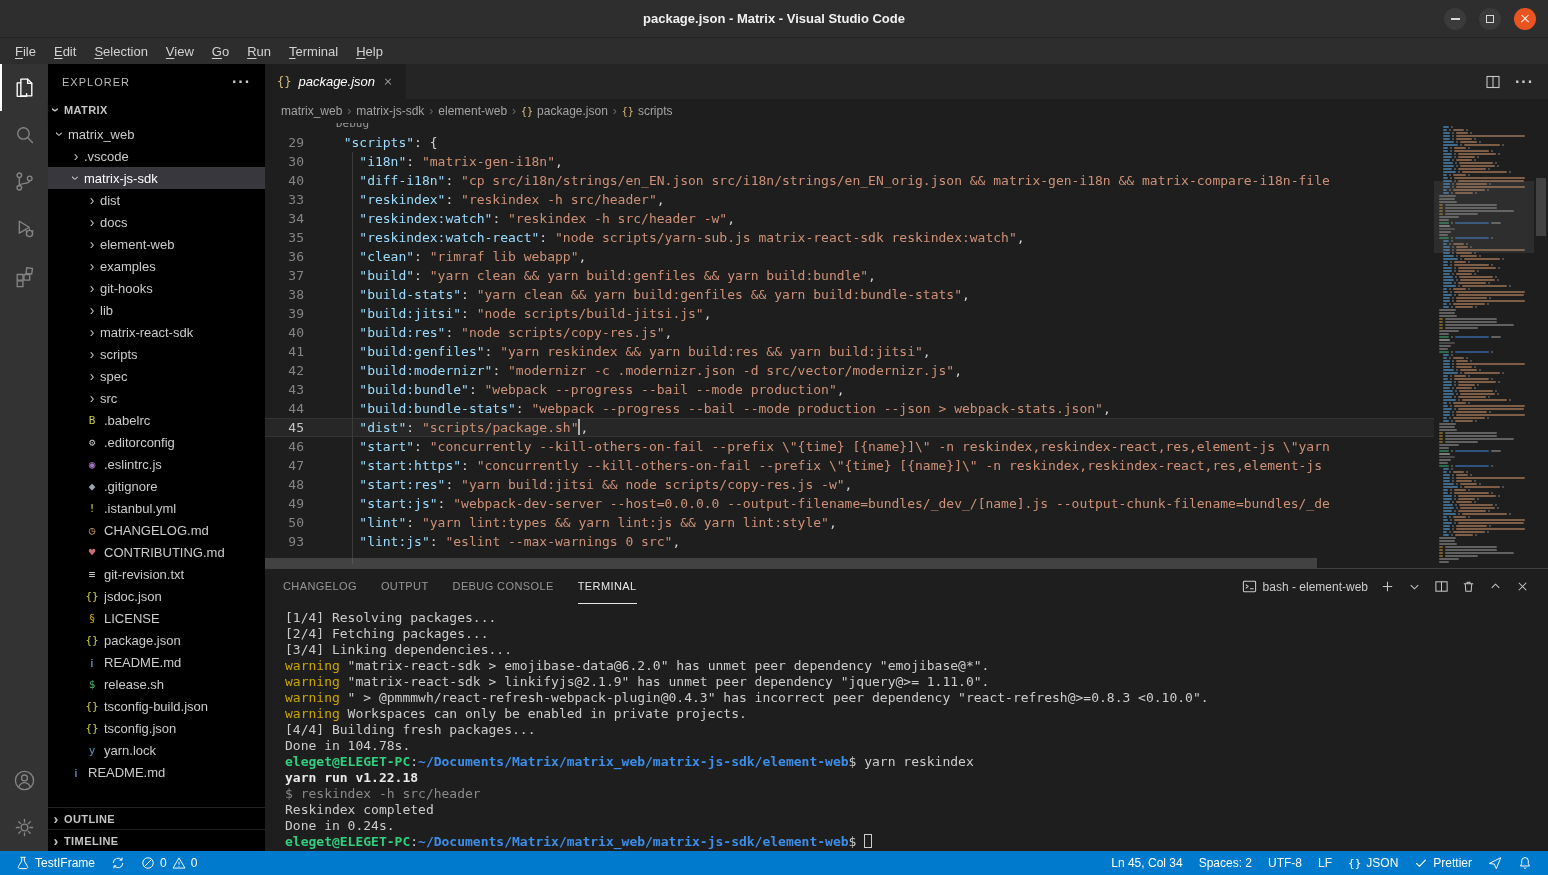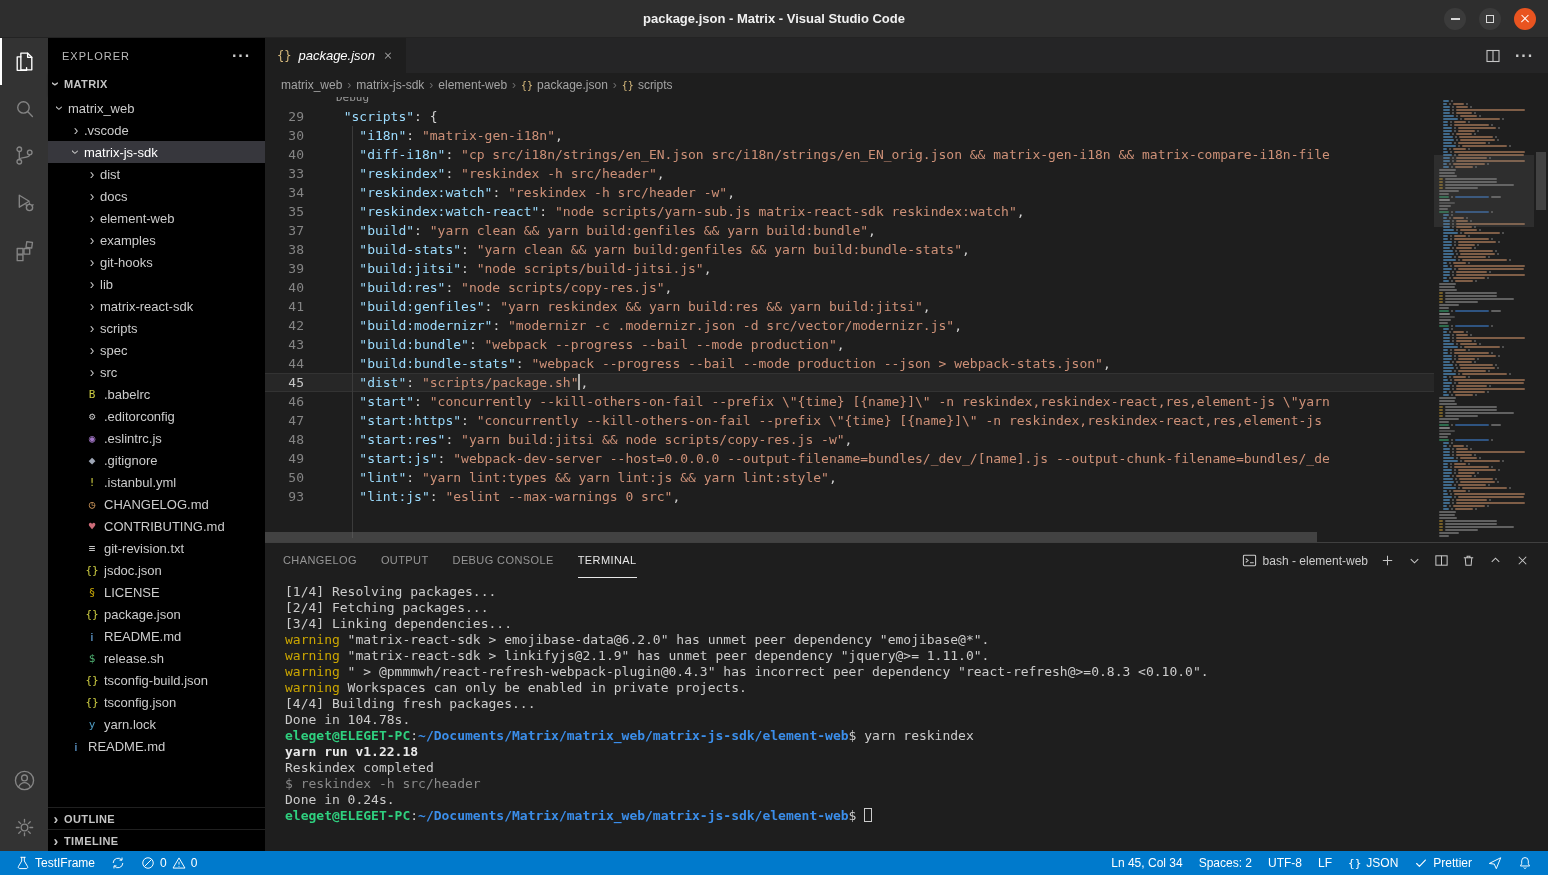--- a/index.html
+++ b/index.html
@@ -126,20 +126,30 @@
         </div>
       <div class="win-btn">
           <span class="glyph-max"></span>
         </div>
       <div class="win-btn ctl-close" style="background: rgb(233, 84, 32);">
           <span class="x-icon x-white"></span>
         </div>
     </div>
   </div>
 
+  <div class="menubar" id="menubar">
+      <span class="menu-item">File</span>
+      <span class="menu-item">Edit</span>
+      <span class="menu-item">Selection</span>
+      <span class="menu-item">View</span>
+      <span class="menu-item">Go</span>
+      <span class="menu-item">Run</span>
+      <span class="menu-item">Terminal</span>
+      <span class="menu-item">Help</span>
+    </div>
 
   <div class="main">
 
     <div class="activitybar">
       <div class="act-icon active">
         <svg width="25" height="25" viewBox="0 0 24 24">
             <path d="M8.5 4h6.5l4 4v12h-10.5z"></path>
             <path d="M15 4v4h4"></path>
             <path d="M8.5 7.5H5v13h9v-2.5"></path>
           </svg>
@@ -394,20 +404,24 @@
               </div>
               <div class="code-line">
                 <span class="gutter">34</span>
                 <span class="content"><span class="t-p">    </span><span class="t-k">"reskindex:watch"</span><span class="t-p">: </span><span class="t-s">"reskindex -h src/header -w"</span><span class="t-p">,</span></span>
               </div>
               <div class="code-line">
                 <span class="gutter">35</span>
                 <span class="content"><span class="t-p">    </span><span class="t-k">"reskindex:watch-react"</span><span class="t-p">: </span><span class="t-s">"node scripts/yarn-sub.js matrix-react-sdk reskindex:watch"</span><span class="t-p">,</span></span>
               </div>
               <div class="code-line">
+                <span class="gutter">36</span>
+                <span class="content"><span class="t-p">    </span><span class="t-k">"clean"</span><span class="t-p">: </span><span class="t-s">"rimraf lib webapp"</span><span class="t-p">,</span></span>
+              </div>
+              <div class="code-line">
                 <span class="gutter">37</span>
                 <span class="content"><span class="t-p">    </span><span class="t-k">"build"</span><span class="t-p">: </span><span class="t-s">"yarn clean &amp;&amp; yarn build:genfiles &amp;&amp; yarn build:bundle"</span><span class="t-p">,</span></span>
               </div>
               <div class="code-line">
                 <span class="gutter">38</span>
                 <span class="content"><span class="t-p">    </span><span class="t-k">"build-stats"</span><span class="t-p">: </span><span class="t-s">"yarn clean &amp;&amp; yarn build:genfiles &amp;&amp; yarn build:bundle-stats"</span><span class="t-p">,</span></span>
               </div>
               <div class="code-line">
                 <span class="gutter">39</span>
                 <span class="content"><span class="t-p">    </span><span class="t-k">"build:jitsi"</span><span class="t-p">: </span><span class="t-s">"node scripts/build-jitsi.js"</span><span class="t-p">,</span></span>
@@ -1328,22 +1342,22 @@
             <div class="term-line"><span class="t-d">[2/4] Fetching packages...</span></div>
             <div class="term-line"><span class="t-d">[3/4] Linking dependencies...</span></div>
             <div class="term-line"><span class="t-y">warning</span><span class="t-d"> "matrix-react-sdk &gt; emojibase-data@6.2.0" has unmet peer dependency "emojibase@*".</span></div>
             <div class="term-line"><span class="t-y">warning</span><span class="t-d"> "matrix-react-sdk &gt; linkifyjs@2.1.9" has unmet peer dependency "jquery@&gt;= 1.11.0".</span></div>
             <div class="term-line"><span class="t-y">warning</span><span class="t-d"> " &gt; @pmmmwh/react-refresh-webpack-plugin@0.4.3" has incorrect peer dependency "react-refresh@&gt;=0.8.3 &lt;0.10.0".</span></div>
             <div class="term-line"><span class="t-y">warning</span><span class="t-d"> Workspaces can only be enabled in private projects.</span></div>
             <div class="term-line"><span class="t-d">[4/4] Building fresh packages...</span></div>
             <div class="term-line"><span class="t-d">Done in 104.78s.</span></div>
             <div class="term-line"><span class="t-g">eleget@ELEGET-PC</span><span class="t-d">:</span><span class="t-b">~/Documents/Matrix/matrix_web/matrix-js-sdk/element-web</span><span class="t-d">$ yarn reskindex</span></div>
             <div class="term-line"><span class="t-w">yarn run v1.22.18</span></div>
+            <div class="term-line"><span class="t-m">$ reskindex -h src/header</span></div>
             <div class="term-line"><span class="t-d">Reskindex completed</span></div>
-            <div class="term-line"><span class="t-m">$ reskindex -h src/header</span></div>
             <div class="term-line"><span class="t-d">Done in 0.24s.</span></div>
             <div class="term-line"><span class="t-g">eleget@ELEGET-PC</span><span class="t-d">:</span><span class="t-b">~/Documents/Matrix/matrix_web/matrix-js-sdk/element-web</span><span class="t-d">$ </span><span class="block-cursor"></span></div>
           </div>
       </div>
     </div>
   </div>
 
   <div class="statusbar" style="background: rgb(0, 122, 204);">
     <div class="sb-group" id="sb-left">
         <span class="sb-item">

